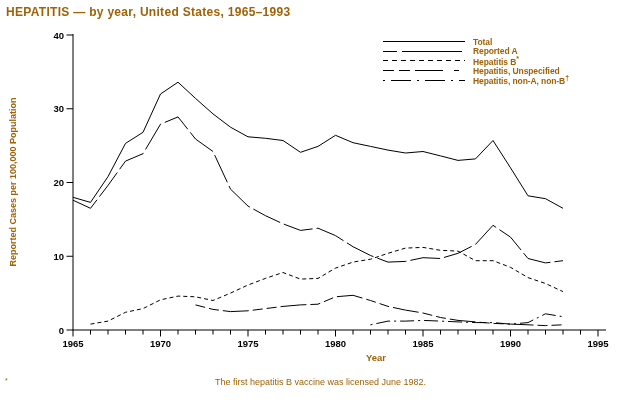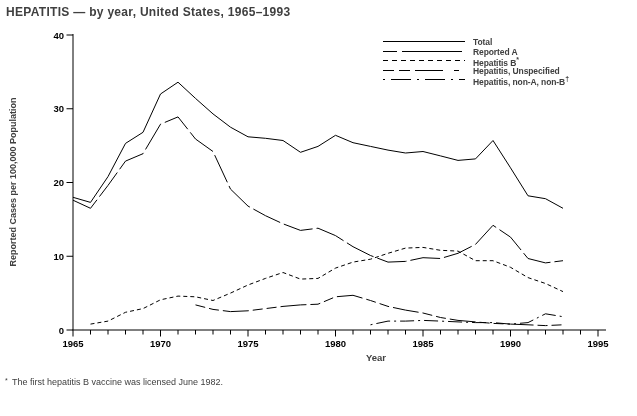--- a/index.html
+++ b/index.html
@@ -1,29 +1,29 @@
 <!DOCTYPE html>
 <html><head>
 <meta charset="utf-8">
 <style>
   html,body{margin:0;padding:0;background:#fff;}
   #shot{position:relative;width:637px;height:416px;background:#ffffff;overflow:hidden;
-        font-family:"Liberation Sans",sans-serif;color:#404040;}
+        font-family:"Liberation Sans",sans-serif;color:#a16207;}
   #title{position:absolute;left:6px;top:5px;font-size:12px;font-weight:bold;letter-spacing:.3px;white-space:nowrap;}
   #chart-svg{position:absolute;left:0;top:0;}
   #ylab{position:absolute;left:13px;top:182px;transform:translate(-50%,-50%) rotate(-90deg);
         font-size:9px;font-weight:bold;white-space:nowrap;}
   #xlab{position:absolute;left:336px;top:352px;transform:translateX(-50%);font-size:9.5px;font-weight:bold;margin-left:40px;}
   #legend{position:absolute;left:383px;top:37px;}
-  .legend-row{display:flex;height:9.6px;}
+  .legend-row{display:flex;align-items:center;height:9.6px;}
   .legend-row svg{display:block;flex:0 0 auto;}
   .legend-label{font-size:8.5px;font-weight:bold;margin-left:8px;white-space:nowrap;letter-spacing:-.1px;}
   .legend-label sup,.fn-marker{font-size:7px;}
   #footnotes{position:absolute;left:5px;top:377px;width:624px;font-size:9px;line-height:11.5px;}
-  .footnote{position:relative;padding-left:7px;}
+  .footnote{position:relative;padding-left:7px;text-align:center;}
   .fn-marker{position:absolute;left:0;top:-2px;}
   .tick-label{font-family:"Liberation Sans",sans-serif;font-size:9.5px;font-weight:bold;}
 </style>
 </head>
 <body>
 
 <div id="shot">
   <div id="title">HEPATITIS — by year, United States, 1965–1993</div>
 
   <svg id="chart-svg" width="637" height="416">

